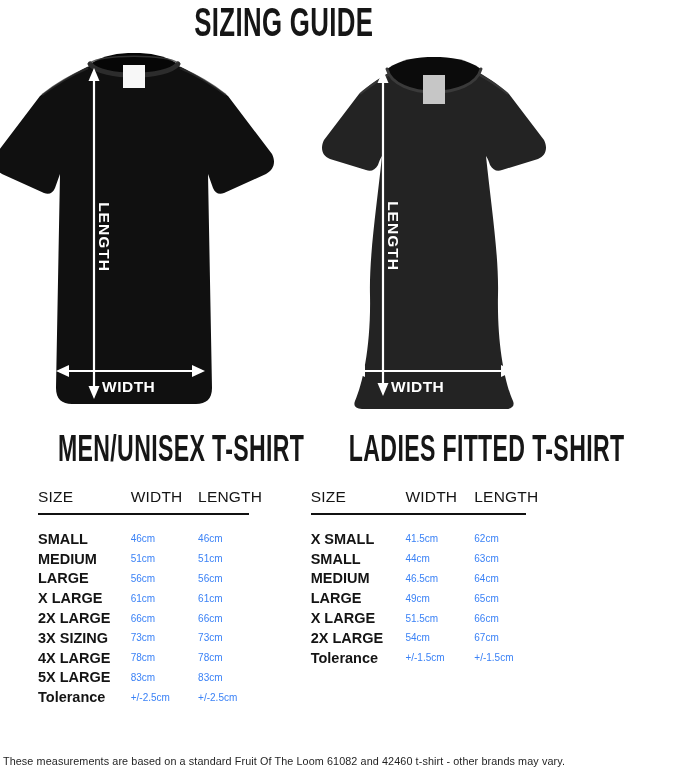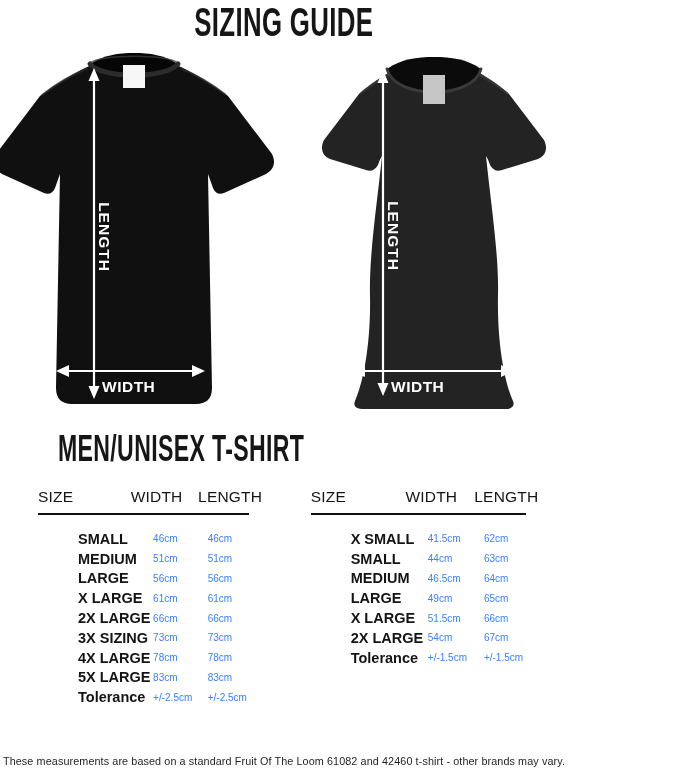--- a/index.html
+++ b/index.html
@@ -30,21 +30,21 @@
   .size-table { width:345px; }
   .t-left  { padding:0 36px 0 38px; }
   .t-right { padding:0 42px 0 26px; }
 
   .t-header {
     display:grid; grid-template-columns:44% 32% 24%;
     padding-bottom:7px; border-bottom:2.5px solid #111111;
   }
   .th { font-weight:normal; font-size:15.5px; letter-spacing:0.2px; color:#141414; }
 
-  .t-body { padding-top:14px;margin-left:40px; }
+  .t-body { padding-top:14px; }
   .tr { display:grid; grid-template-columns:44% 32% 24%; height:19.8px; align-items:center; }
   .td { font-size:10px; color:#3b82f6; white-space:nowrap; }
   .td.size-name { font-weight:bold; font-size:14.5px; color:#141414; }
 
   .footer {
     position:absolute; left:0; bottom:8px; width:100%;
     text-align:center; font-size:10.8px; color:#1f1f1f; letter-spacing:0.1px;
   }
 
   .arrow-line { stroke:#ffffff; stroke-width:2.2; }
@@ -121,20 +121,23 @@
         <polygon class="arrow-head" points="230,321 217,315 217,327"></polygon>
         <text class="svg-label" x="107" y="342" font-size="15.5" letter-spacing="0.5">WIDTH</text>
       </svg>
     </div>
   </div>
 
   <div class="headings-row">
     <h2>
       <span class="cond">MEN/UNISEX T-SHIRT</span>
     </h2>
+    <h2>
+      <span class="cond">LADIES FITTED T-SHIRT</span>
+    </h2>
   </div>
 
   <div class="tables-row">
     <div class="size-table t-left">
       <div class="t-header">
           <div class="th">SIZE</div>
           <div class="th">WIDTH</div>
           <div class="th">LENGTH</div>
         </div>
       <div class="t-body">

